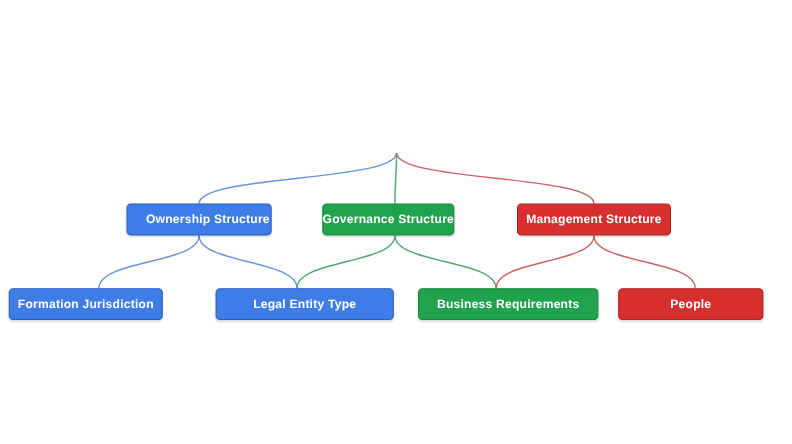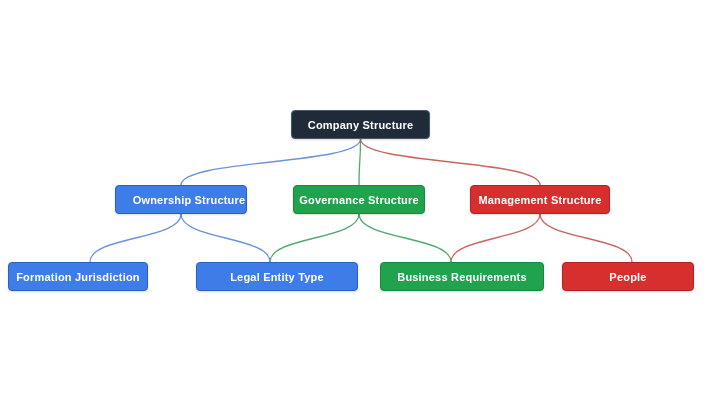--- a/index.html
+++ b/index.html
@@ -34,21 +34,21 @@
     white-space: nowrap;
     box-shadow: 0 1px 2px rgba(0,0,0,0.15);
   }
   .node.dark  { background: var(--dark-fill,  #1f2b38); border: 1px solid var(--dark-border,  #4a5866); }
   .node.blue  { background: var(--blue-fill,  #3e7de8); border: 1px solid var(--blue-border,  #2a5fc4); }
   .node.green { background: var(--green-fill, #21a24d); border: 1px solid var(--green-border, #168a3c); }
   .node.red   { background: var(--red-fill,   #d62f2e); border: 1px solid var(--red-border,   #b22322); }
 
   [data-node-id="company-structure"]      { left: 291px; top: 110px; width: 139px; height: 29px; }
   [data-node-id="ownership-structure"]    { left: 115px; top: 185px; width: 132px; height: 29px; padding-left: 16px; }
-  [data-node-id="governance-structure"]   { left: 293px; top: 185px; width: 132px; height: 29px; }
+  [data-node-id="governance-structure"]   { left: 293px; top: 185px; width: 120px; height: 29px; }
   [data-node-id="management-structure"]   { left: 470px; top: 185px; width: 140px; height: 29px; }
   [data-node-id="formation-jurisdiction"] { left: 8px;  top: 262px; width: 140px; height: 29px; }
   [data-node-id="legal-entity-type"]      { left: 196px; top: 262px; width: 162px; height: 29px; }
   [data-node-id="business-requirements"]  { left: 380px; top: 262px; width: 164px; height: 29px; }
   [data-node-id="people"]                 { left: 562px; top: 262px; width: 132px; height: 29px; }
 </style>
 </head>
 <body>
 
 <div class="canvas">
@@ -57,23 +57,20 @@
       <path d="M 360.5 139 C 360.5 165, 359 159, 359 185" fill="none" stroke="#3f9f63" stroke-width="1.3" stroke-opacity="0.9"></path>
       <path d="M 360.5 139 C 360.5 165, 540 159, 540 185" fill="none" stroke="#c25450" stroke-width="1.3" stroke-opacity="0.9"></path>
       <path d="M 181 214 C 181 240, 90 236, 90 262" fill="none" stroke="#5b87d6" stroke-width="1.3" stroke-opacity="0.9"></path>
       <path d="M 181 214 C 181 240, 270 236, 270 262" fill="none" stroke="#5b87d6" stroke-width="1.3" stroke-opacity="0.9"></path>
       <path d="M 359 214 C 359 240, 270 236, 270 262" fill="none" stroke="#3f9f63" stroke-width="1.3" stroke-opacity="0.9"></path>
       <path d="M 359 214 C 359 240, 451 236, 451 262" fill="none" stroke="#3f9f63" stroke-width="1.3" stroke-opacity="0.9"></path>
       <path d="M 540 214 C 540 240, 451 236, 451 262" fill="none" stroke="#c25450" stroke-width="1.3" stroke-opacity="0.9"></path>
       <path d="M 540 214 C 540 240, 632 236, 632 262" fill="none" stroke="#c25450" stroke-width="1.3" stroke-opacity="0.9"></path>
     </svg>
 
-  <div class="node dark" data-node-id="company-structure">
-    <span>Company Structure</span>
-  </div>
   <div class="node blue" data-node-id="ownership-structure">
     <span>Ownership Structure</span>
   </div>
   <div class="node green" data-node-id="governance-structure">
     <span>Governance Structure</span>
   </div>
   <div class="node red" data-node-id="management-structure">
     <span>Management Structure</span>
   </div>
   <div class="node blue" data-node-id="formation-jurisdiction">

